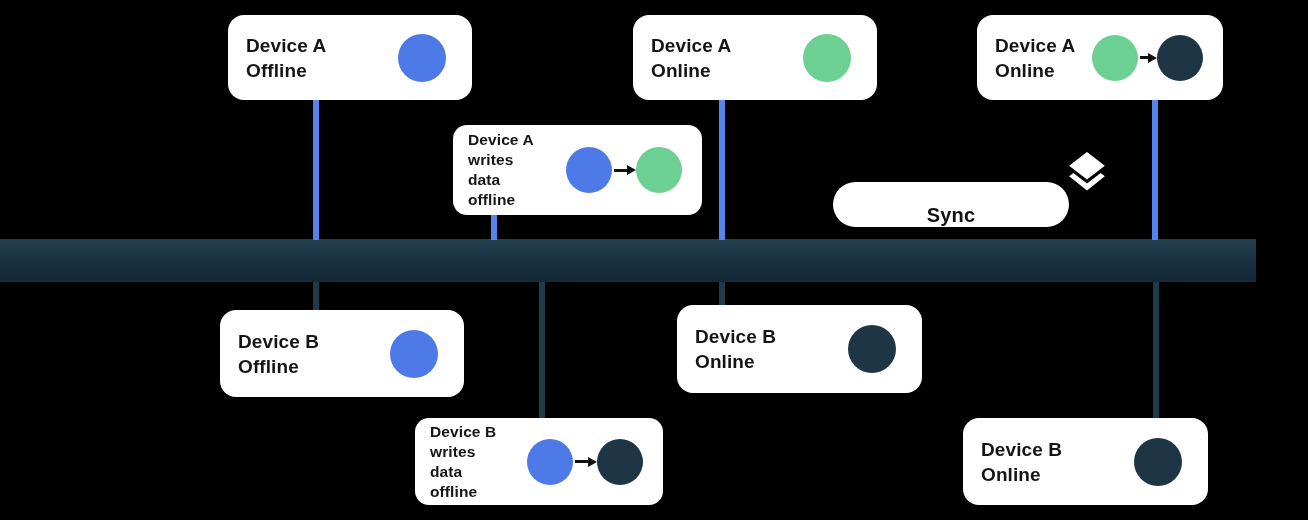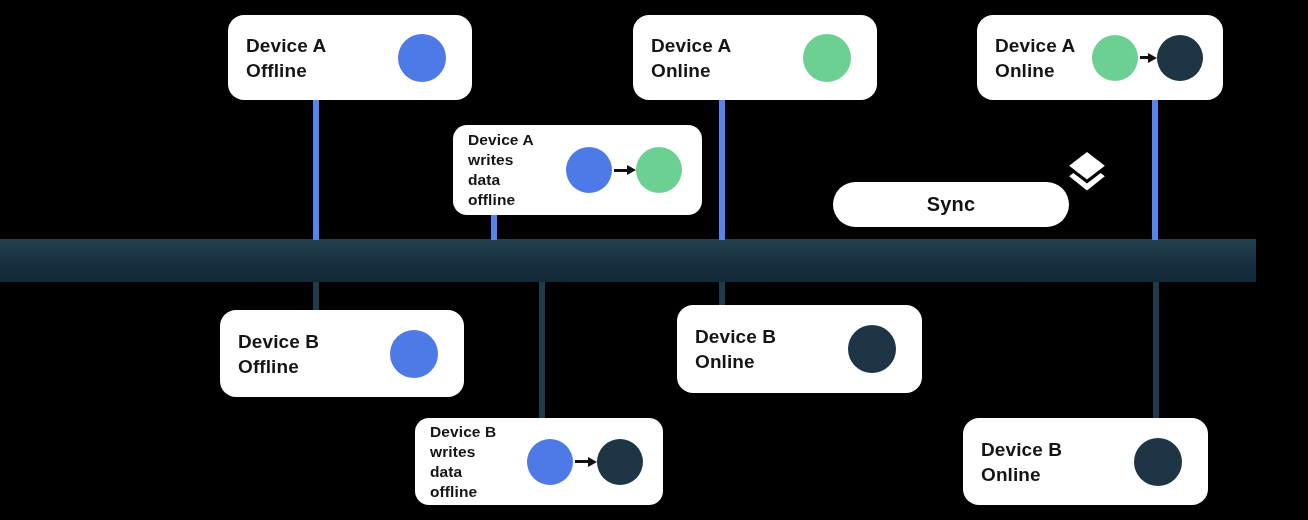--- a/index.html
+++ b/index.html
@@ -39,21 +39,21 @@
   .flow-arrow{position:relative;display:inline-block;height:3px;background:#111;margin:0 8px 0 2px;flex:none;}
   .flow-arrow.w16{width:14px;}
   .flow-arrow.w10{width:9px;}
   .flow-arrow::after{
     content:"";position:absolute;right:-8px;top:50%;transform:translateY(-50%);
     border-left:9px solid #111;border-top:5.5px solid transparent;border-bottom:5.5px solid transparent;
   }
   
   .sync-pill{
     position:absolute;left:833px;top:182px;width:236px;height:45px;border-radius:23px;
-    background:#fff;display:flex;align-items:center;justify-content:center;cursor:pointer;
+    background:#fff;display:flex;align-items:flex-end;justify-content:center;cursor:pointer;
   }
   .sync-pill span{font-weight:bold;font-size:20px;color:#101214;letter-spacing:.2px;}
   .layers-icon{position:absolute;left:1066px;top:150px;width:42px;height:42px;}
 </style>
 </head>
 <body>
 
 <div class="canvas">
 
   <div class="band"></div>

